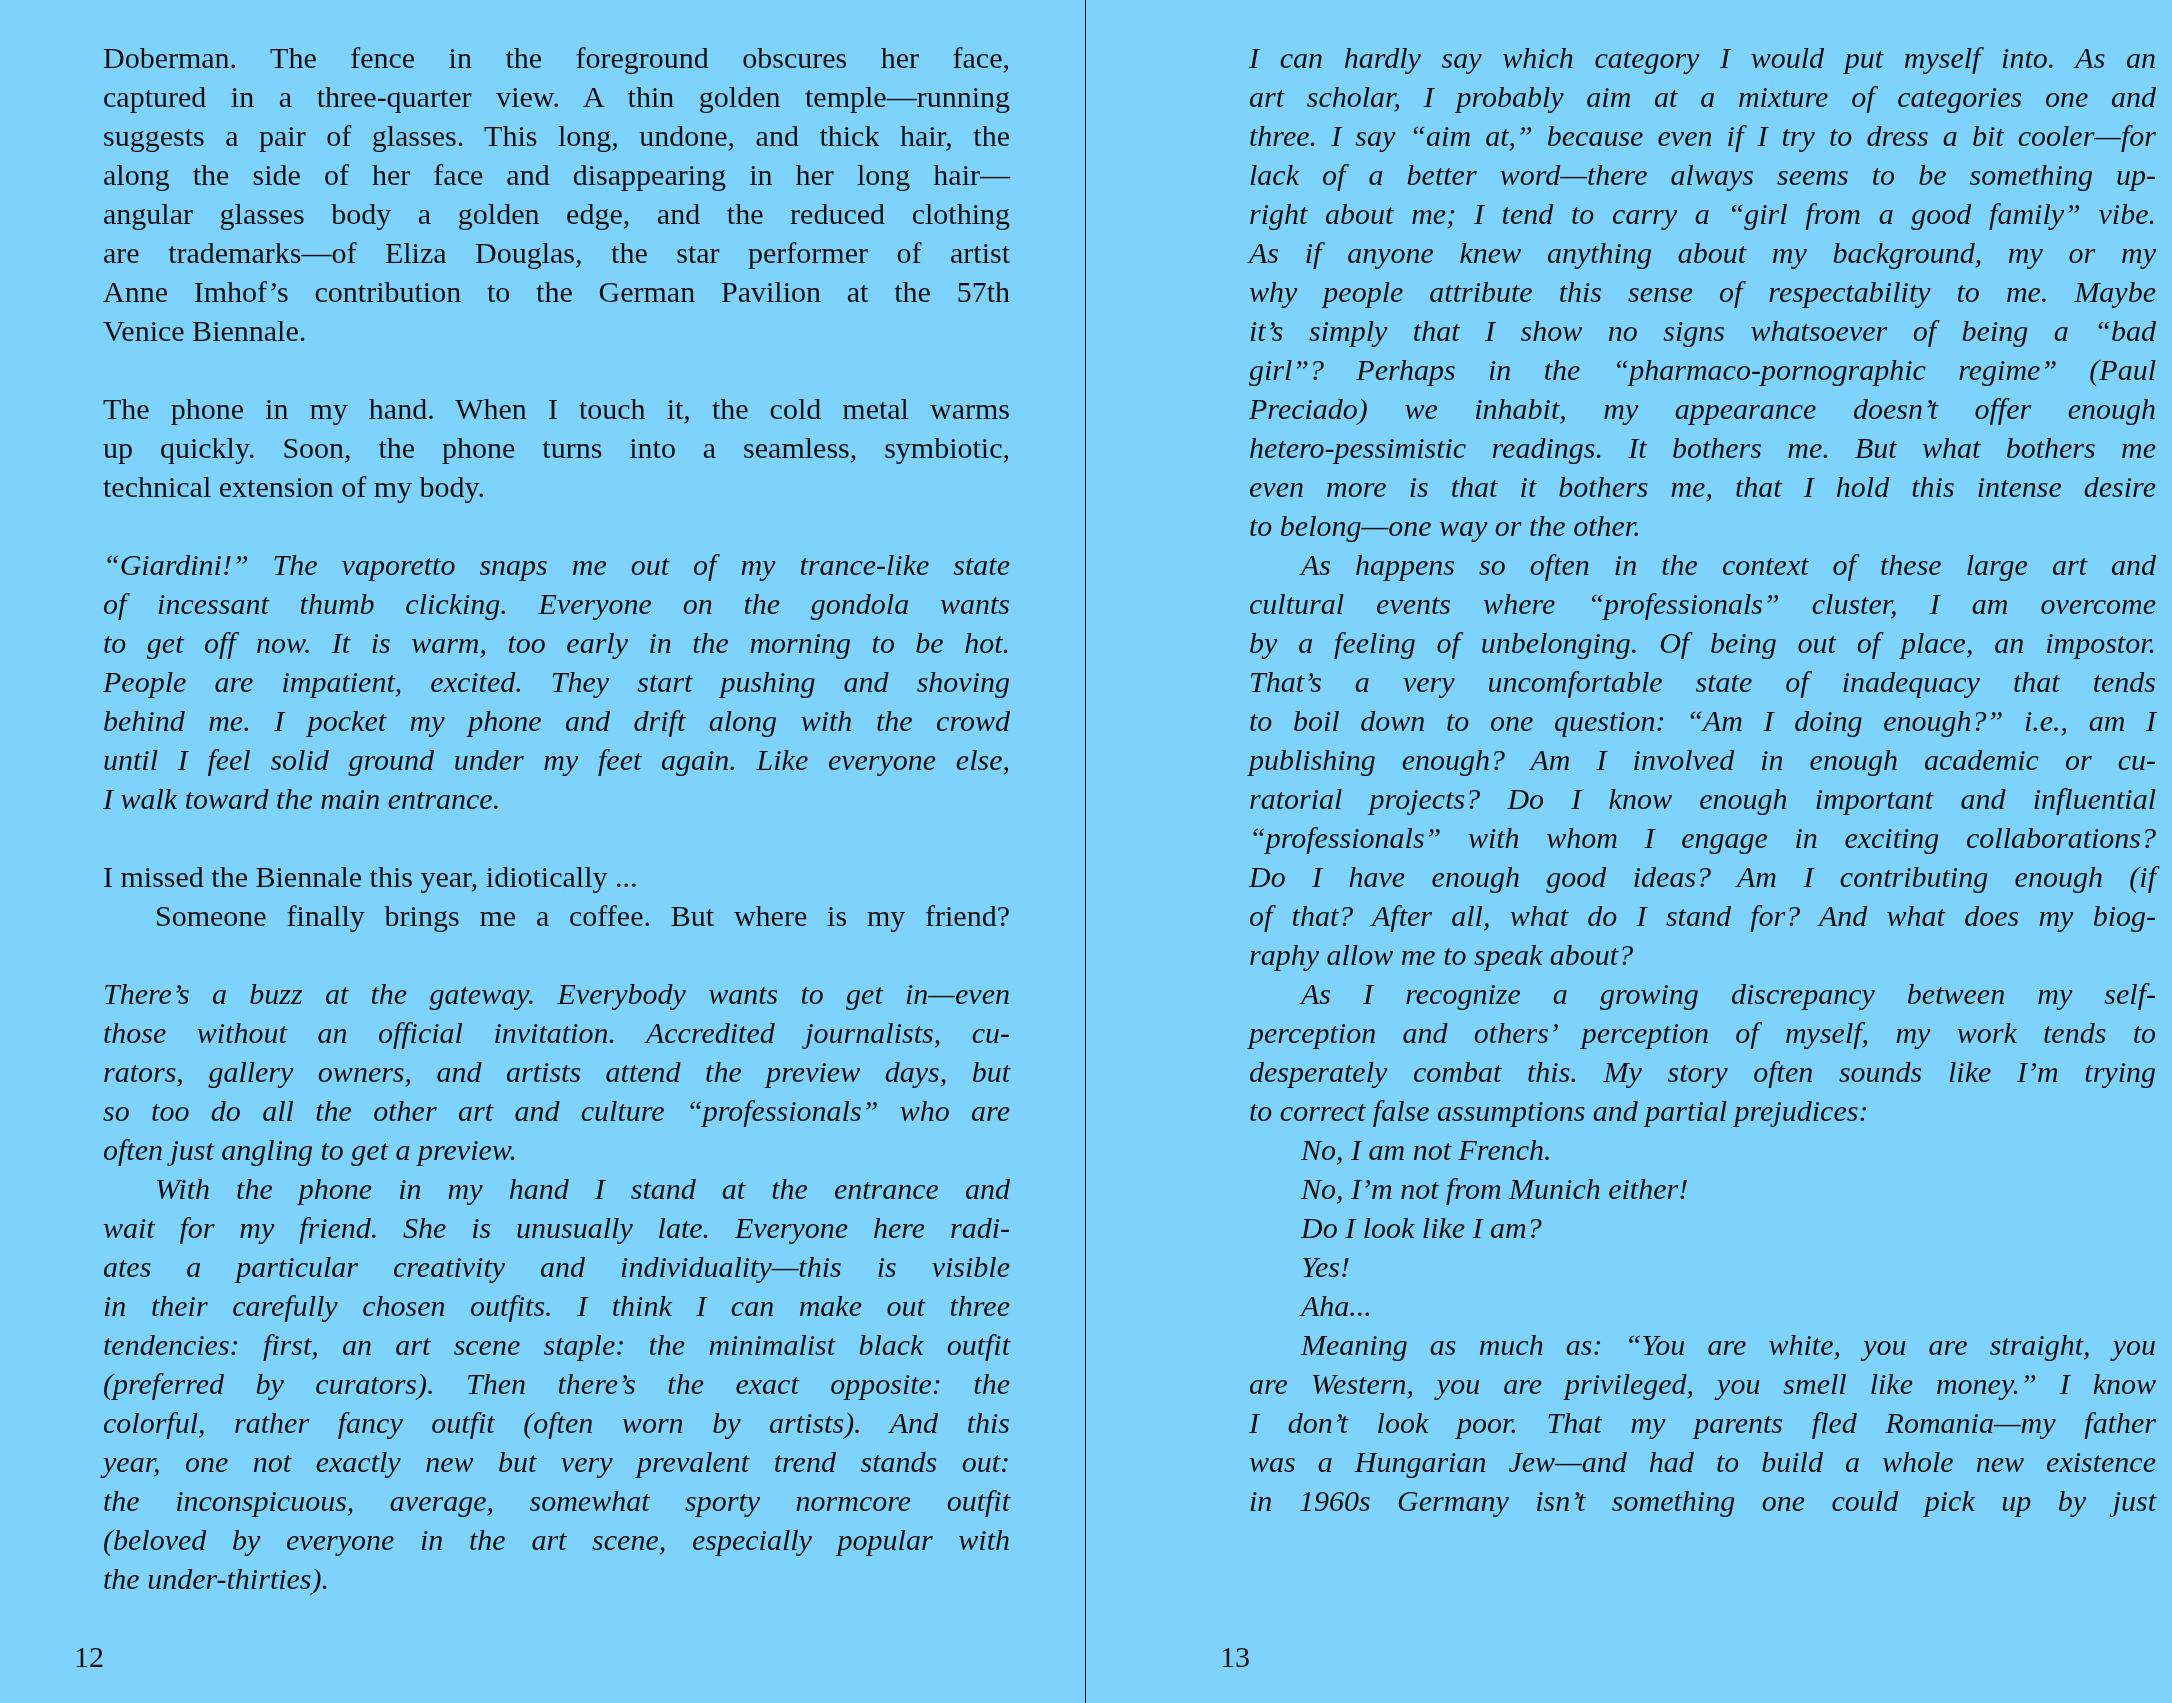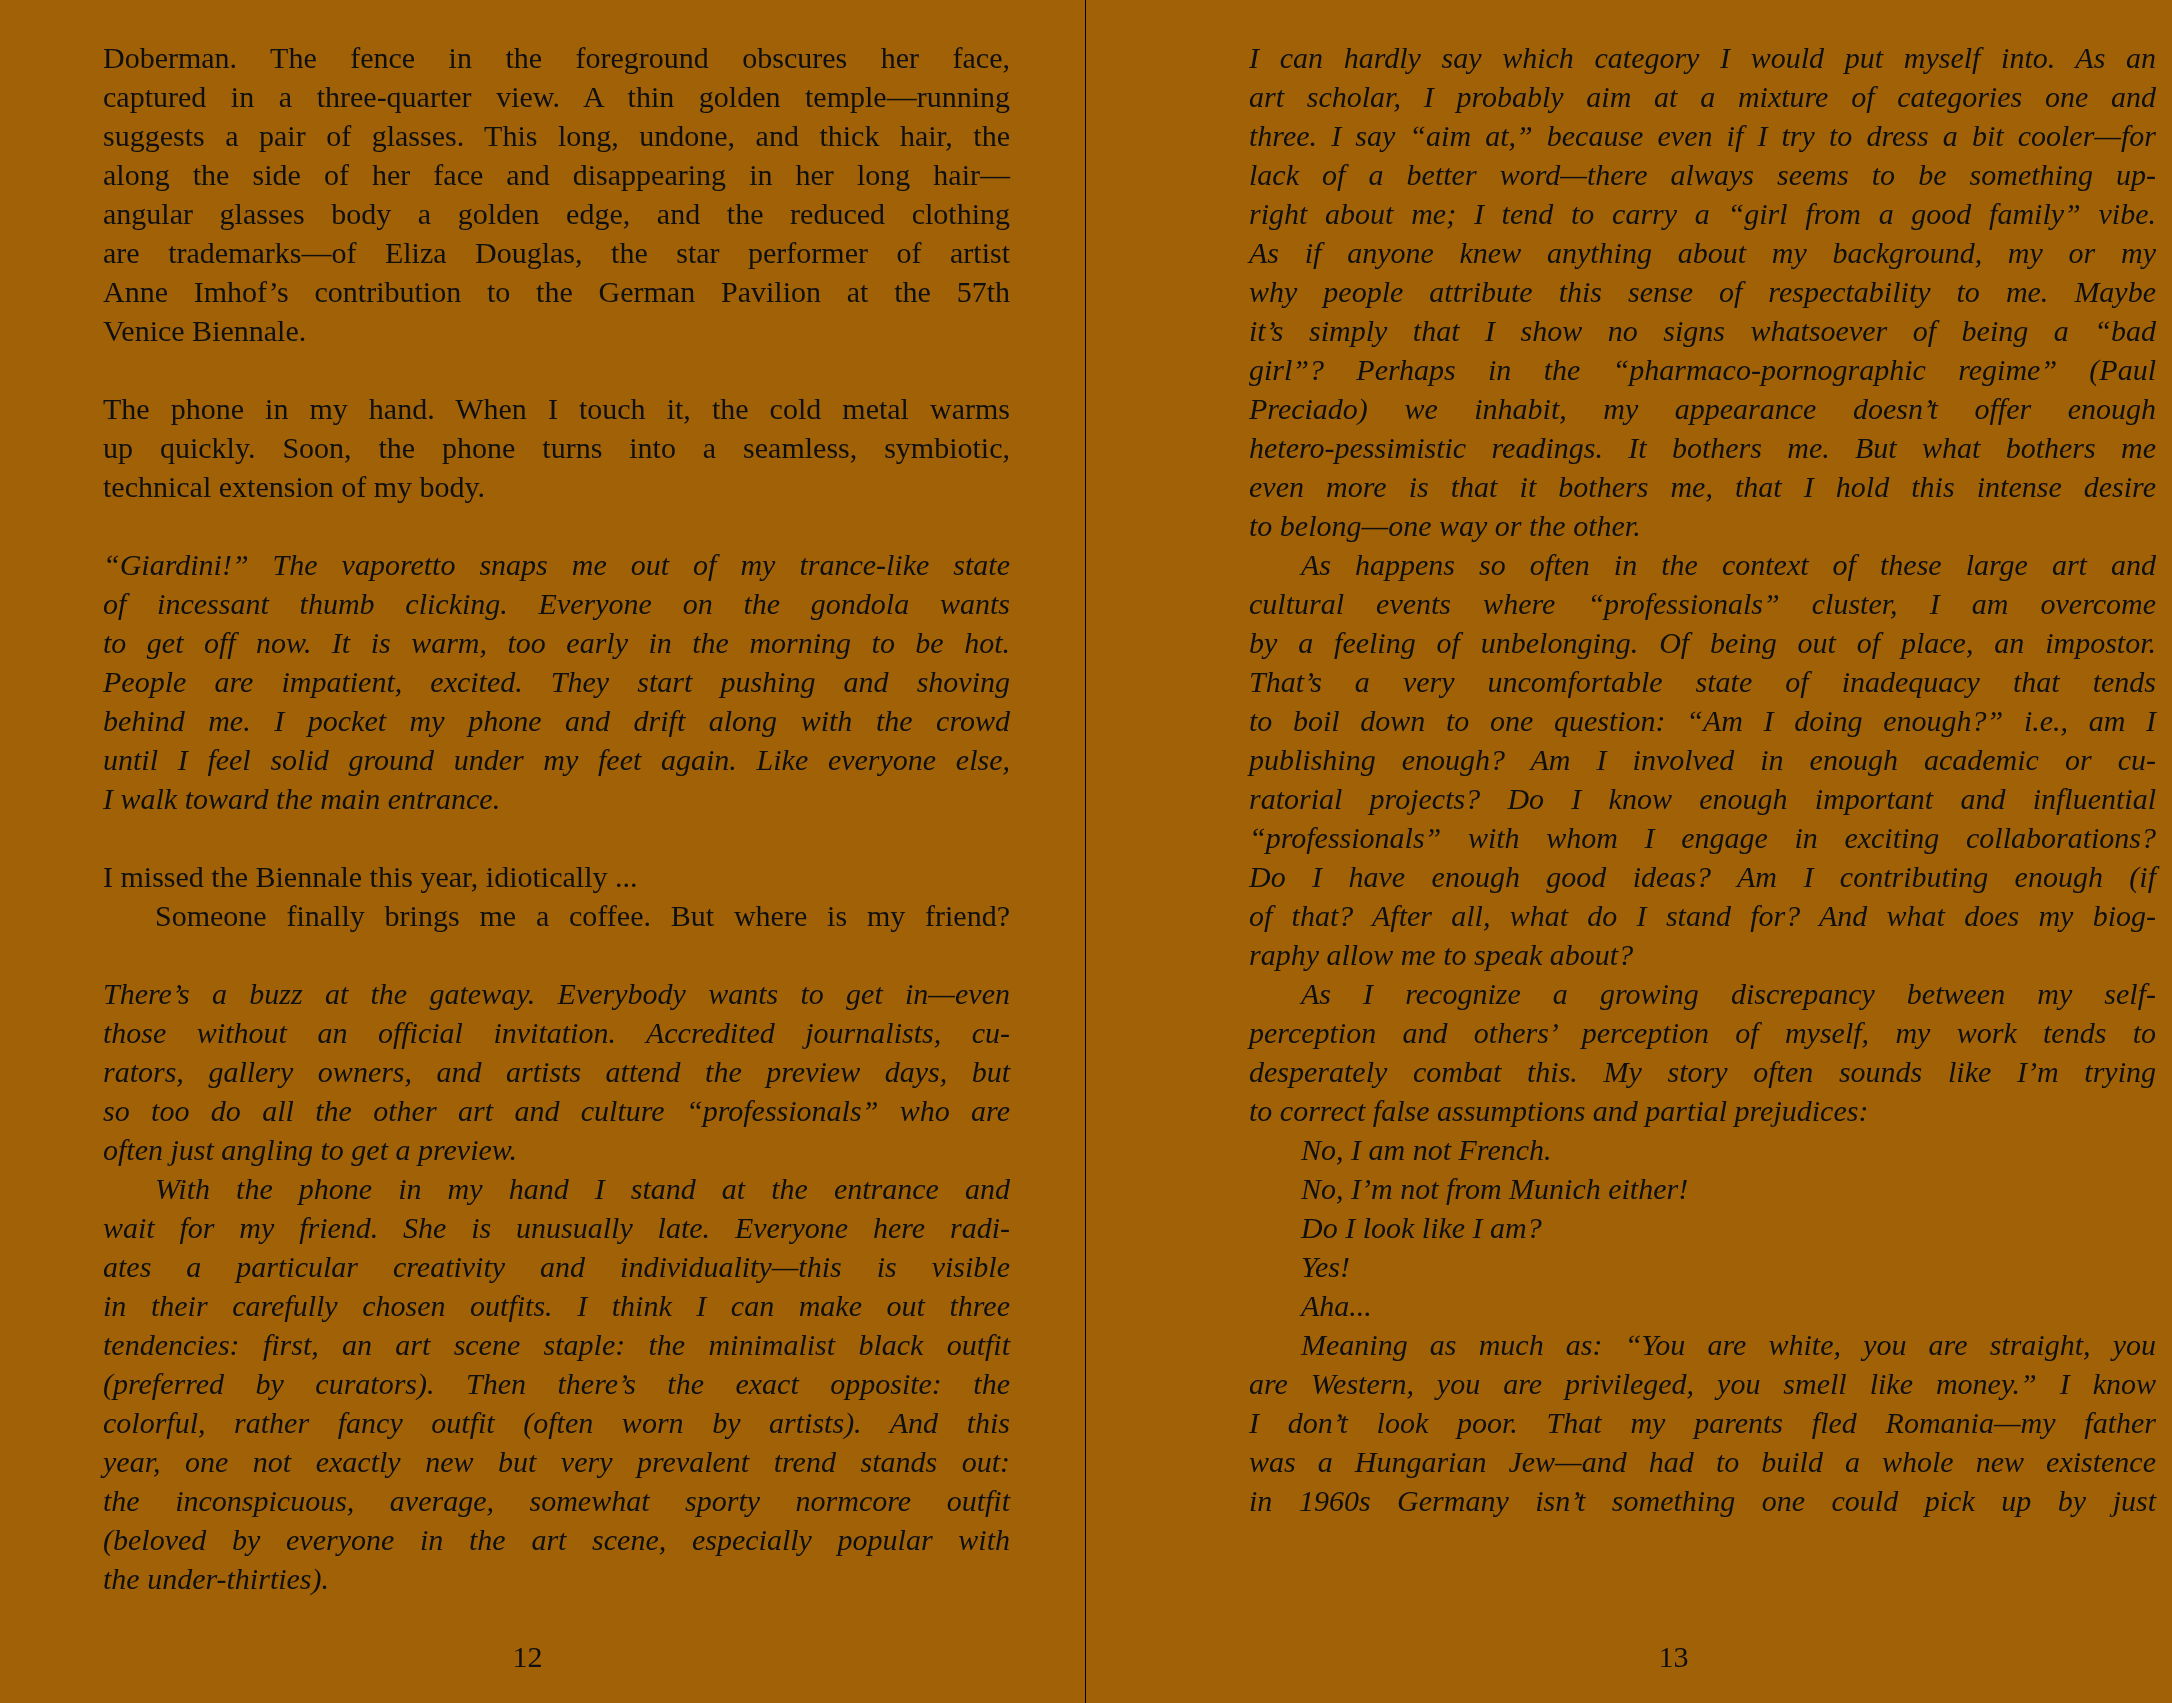--- a/index.html
+++ b/index.html
@@ -51,32 +51,32 @@
     text-align-last: justify;
     white-space: nowrap;
   }
   .line.flush { text-align-last: left; }
   .line.indent { text-indent: 52px; }
 
   .pagenum {
     position: absolute;
     top: 1637px;
     width: 907px;
-    text-align: center;
+    text-align: left;
     font-size: 30px;
     line-height: 39px;
     transform: translateX(-29px);
   }
   .page.left  .pagenum { left: 103px; }
   .page.right .pagenum { left: 138px; }
 </style>
 </head>
 <body>
 
-<div class="spread" style="background: #a16207; color: rgb(15, 15, 15);">
+<div class="spread" style="background: #7dd3fc; color: rgb(15, 15, 15);">
 
   <div class="page left">
     <div class="textblock">
         <div class="block">
           <div class="line">Doberman. The fence in the foreground obscures her face,</div>
           <div class="line">captured in a three-quarter view. A thin golden temple—running</div>
           <div class="line">suggests a pair of glasses. This long, undone, and thick hair, the</div>
           <div class="line">along the side of her face and disappearing in her long hair—</div>
           <div class="line">angular glasses body a golden edge, and the reduced clothing</div>
           <div class="line">are trademarks—of Eliza Douglas, the star performer of artist</div>

